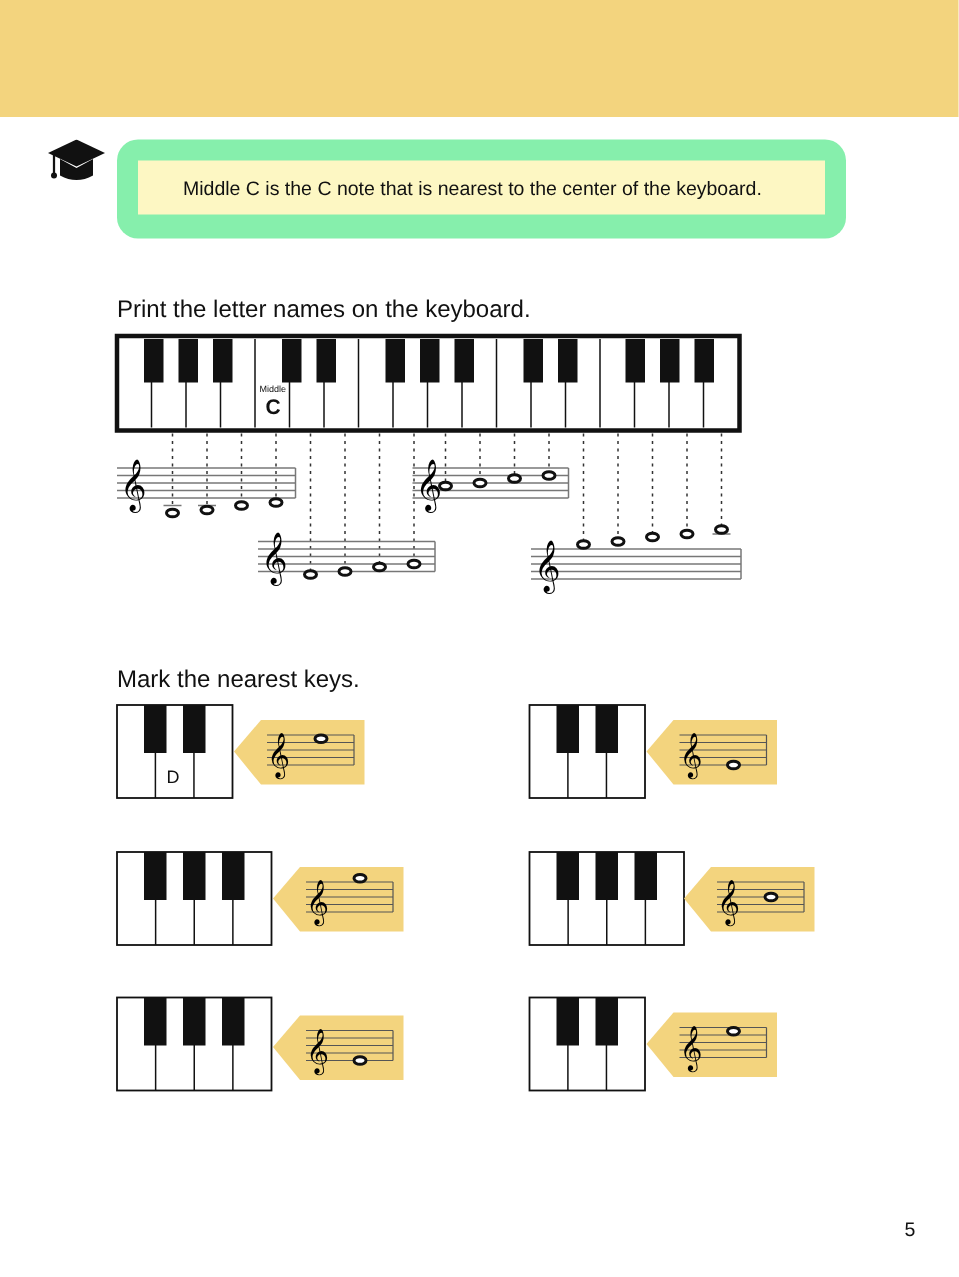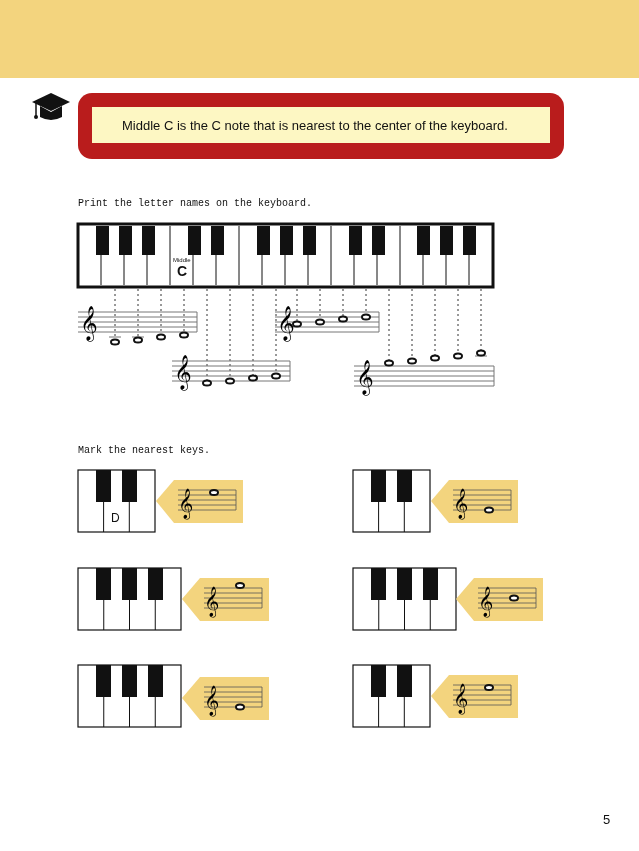--- a/index.html
+++ b/index.html
@@ -1,24 +1,24 @@
 <!DOCTYPE html>
 <html><head>
 <meta charset="utf-8">
 <style>
   html, body { margin:0; padding:0; }
   body { width:639px; height:851px; background:#ffffff; position:relative; overflow:hidden;
          font-family:"Liberation Sans", sans-serif; color:#111; }
   .header-band { position:absolute; left:0; top:0; width:639px; height:78px; background:#f3d47e; }
   .cap-icon { position:absolute; left:32px; top:93px; width:38px; height:30px; }
-  .callout { position:absolute; left:78px; top:93px; width:486px; height:66px; background:#b91c1c; border-radius:14px; }
+  .callout { position:absolute; left:78px; top:93px; width:486px; height:66px; background:#86efac; border-radius:14px; }
   .callout-inner { position:absolute; left:14px; top:14px; width:458px; height:36px; background:#fdf7c3;
                    display:flex; align-items:center; }
   .callout-text { font-size:13px; margin-left:30px; }
-  .instr { position:absolute; font-size:10px;font-family:Liberation Mono, monospace; }
+  .instr { position:absolute; font-size:16px; }
   .svgabs { position:absolute; left:0; top:0; }
   .page-num { position:absolute; left:603px; top:812px; font-size:13px; }
   .key-label { position:absolute; font-size:12px; }
 </style>
 </head>
 <body>
 
 <div class="header-band"></div>
 
 <svg class="cap-icon" viewBox="0 0 38 30">

